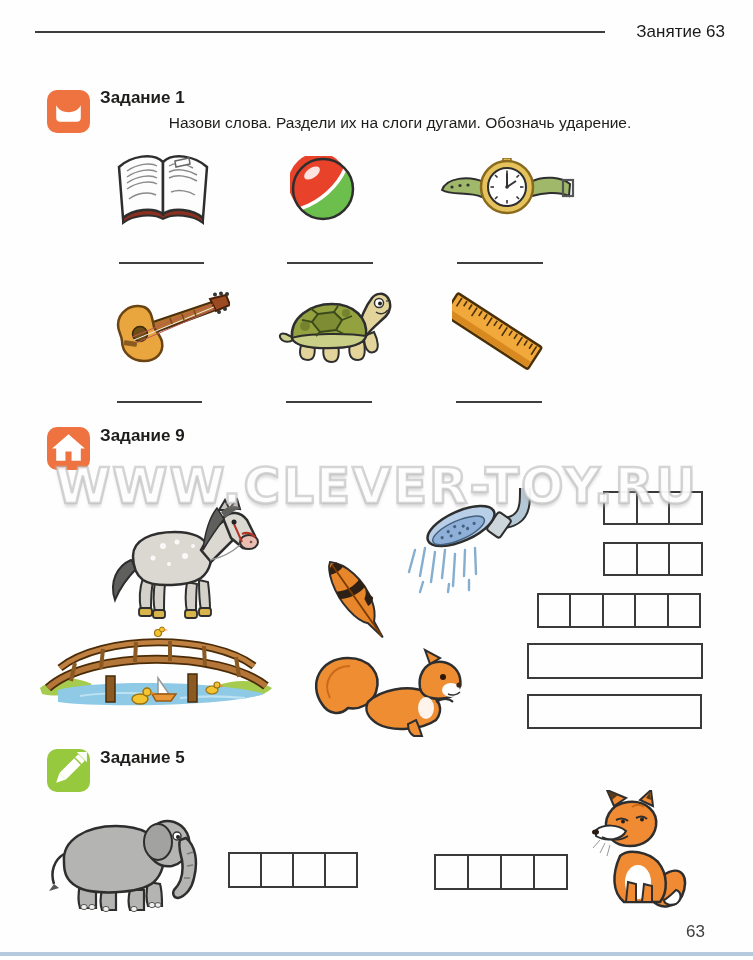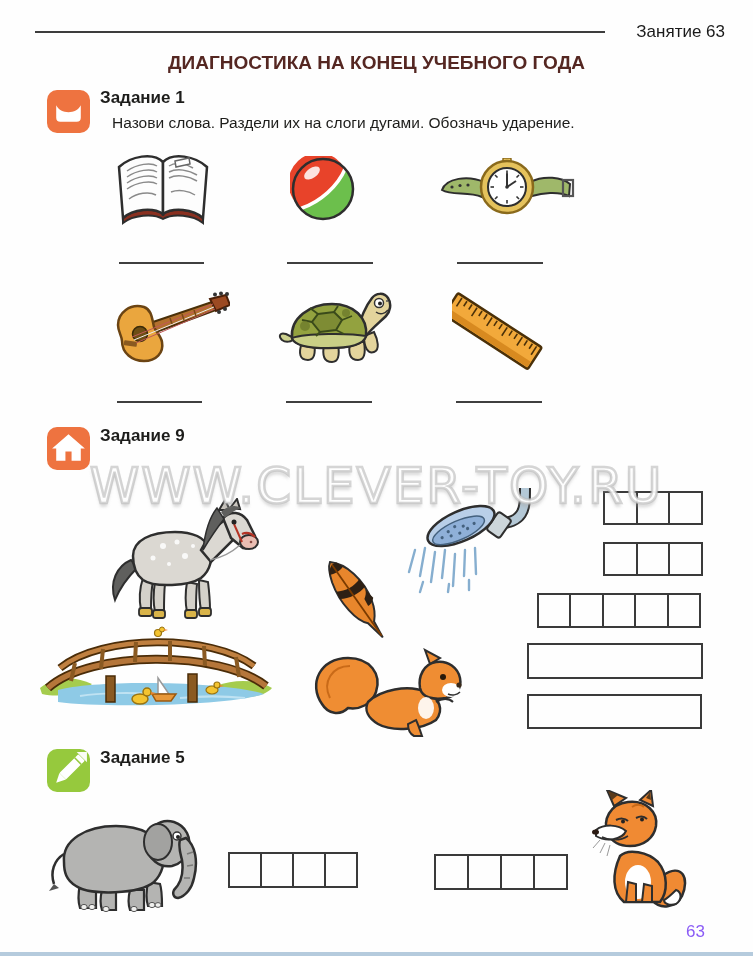--- a/index.html
+++ b/index.html
@@ -22,43 +22,42 @@
   .answer-line{height:2px;background:#3f3f3f;}
 
   .grid{display:flex;border:2px solid #3a3a3a;background:transparent;box-sizing:border-box;}
   .grid .cell{flex:1;border-right:2px solid #3a3a3a;}
   .grid .cell:last-child{border-right:none;}
 
   .pic{z-index:10;}
   .pic svg{display:block;width:100%;height:100%;}
 
   .watermark{top:457px;left:0;width:753px;text-align:center;z-index:40;pointer-events:none;
-             font-family:"DejaVu Sans",sans-serif;font-weight:400;font-size:50px;letter-spacing:2px;
+             font-family:"DejaVu Sans",sans-serif;font-weight:700;font-size:50px;letter-spacing:2px;
              color:rgba(255,255,255,0.92);-webkit-text-stroke:2.5px rgba(185,185,185,0.6);
              text-shadow:0 4px 3px rgba(165,165,165,0.38);}
 
-  .page-number{top:922px;right:48px;font-size:17px;color:#8b5cf6;}
+  .page-number{top:922px;right:48px;font-size:17px;color:#404040;}
   .bottom-strip{left:0;bottom:0;width:753px;height:4px;background:#b5cbdd;}
 </style>
 </head>
 <body>
 
 <div class="page">
 
   <div class="abs header-rule"></div>
   <div class="abs lesson-label">Занятие 63</div>
-  <div class="abs page-title">ДИАГНОСТИКА НА КОНЕЦ УЧЕБНОГО ГОДА</div>
 
   <div class="abs task-icon orange" style="left:47px;top:90px;">
     <svg viewBox="0 0 42 42">
         <path d="M9 15 C13 24 29 24 33 15 L33 27 Q33 31 29 31 L13 31 Q9 31 9 27 Z" fill="#ffffff"></path>
       </svg>
   </div>
   <div class="abs task-label" style="left:100px;top:88px;text-align:right;">Задание 1</div>
-  <div class="abs task-instr" style="left:112px;top:113px;width:600px;">Назови слова. Раздели их на слоги дугами. Обозначь ударение.</div>
+  <div class="abs task-instr" style="left:100px;top:113px;width:600px;text-align:center;">Назови слова. Раздели их на слоги дугами. Обозначь ударение.</div>
 
   <div class="abs pic" style="left:113px;top:148px;width:100px;height:82px;">
     <svg viewBox="0 0 100 82">
       <path d="M10 70 C20 61 40 59 50 66 C60 59 80 61 90 70 L90 75 C80 67 60 65 50 71 C40 65 20 67 10 75 Z" fill="#8a3020" stroke="#2e2e2e" stroke-width="2"></path>
       <path d="M50 14 C40 4 18 8 6 19 L10 70 C20 61 40 59 50 66 Z" fill="#fdfdfd" stroke="#2e2e2e" stroke-width="2.5"></path>
       <path d="M50 14 C60 4 82 8 94 19 L90 70 C80 61 60 59 50 66 Z" fill="#fdfdfd" stroke="#2e2e2e" stroke-width="2.5"></path>
       <g stroke="#8a8a8a" stroke-width="1.5" fill="none">
         <path d="M14 23 C24 16 38 14 44 18"></path>
           <path d="M14 29 C24 22 38 20 44 24"></path>
         <path d="M14 35 C24 28 38 26 44 30"></path>

